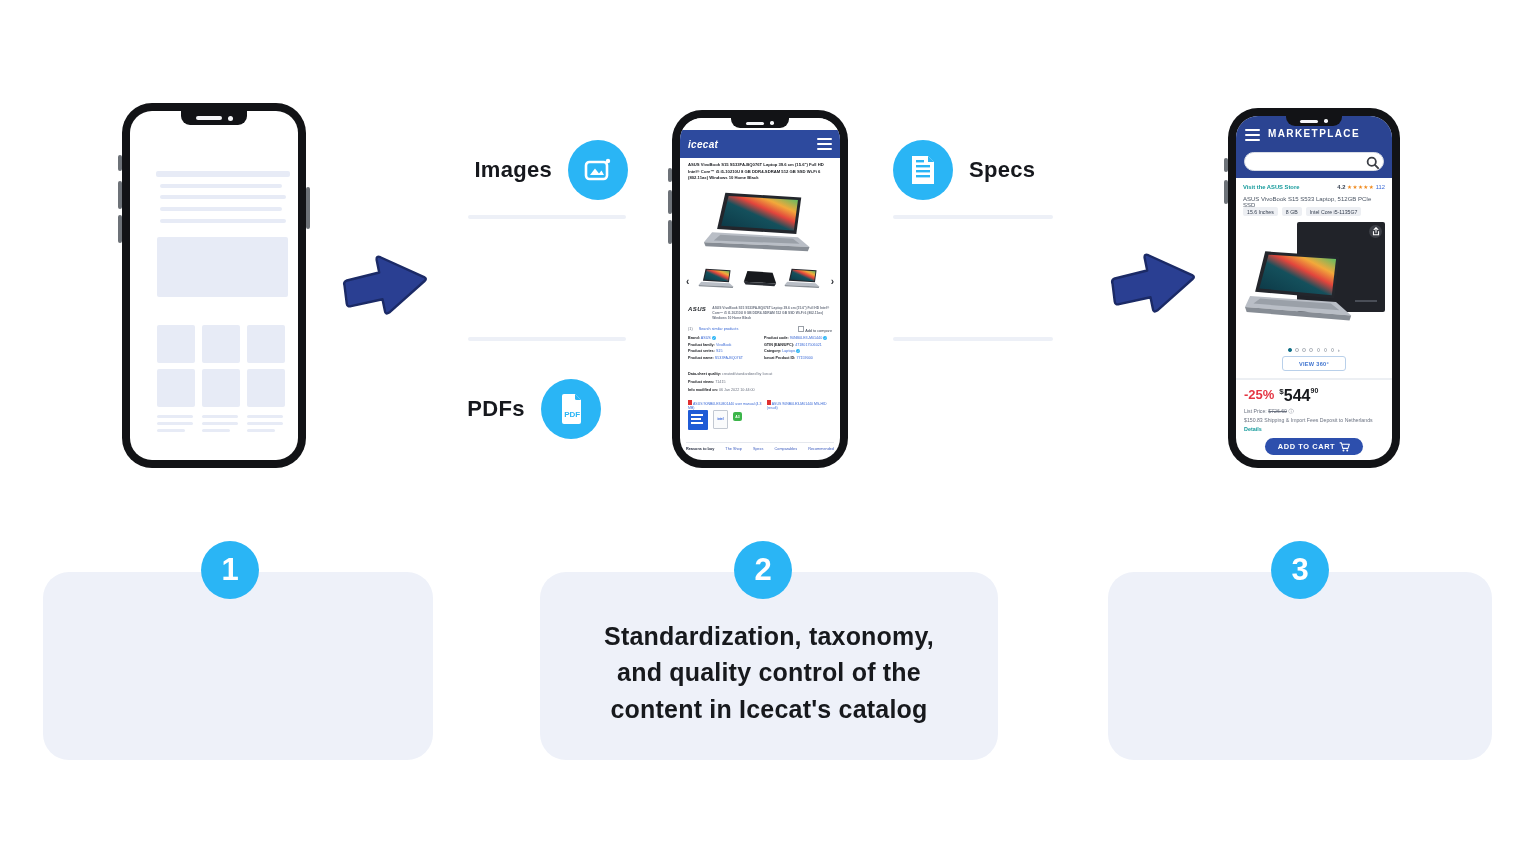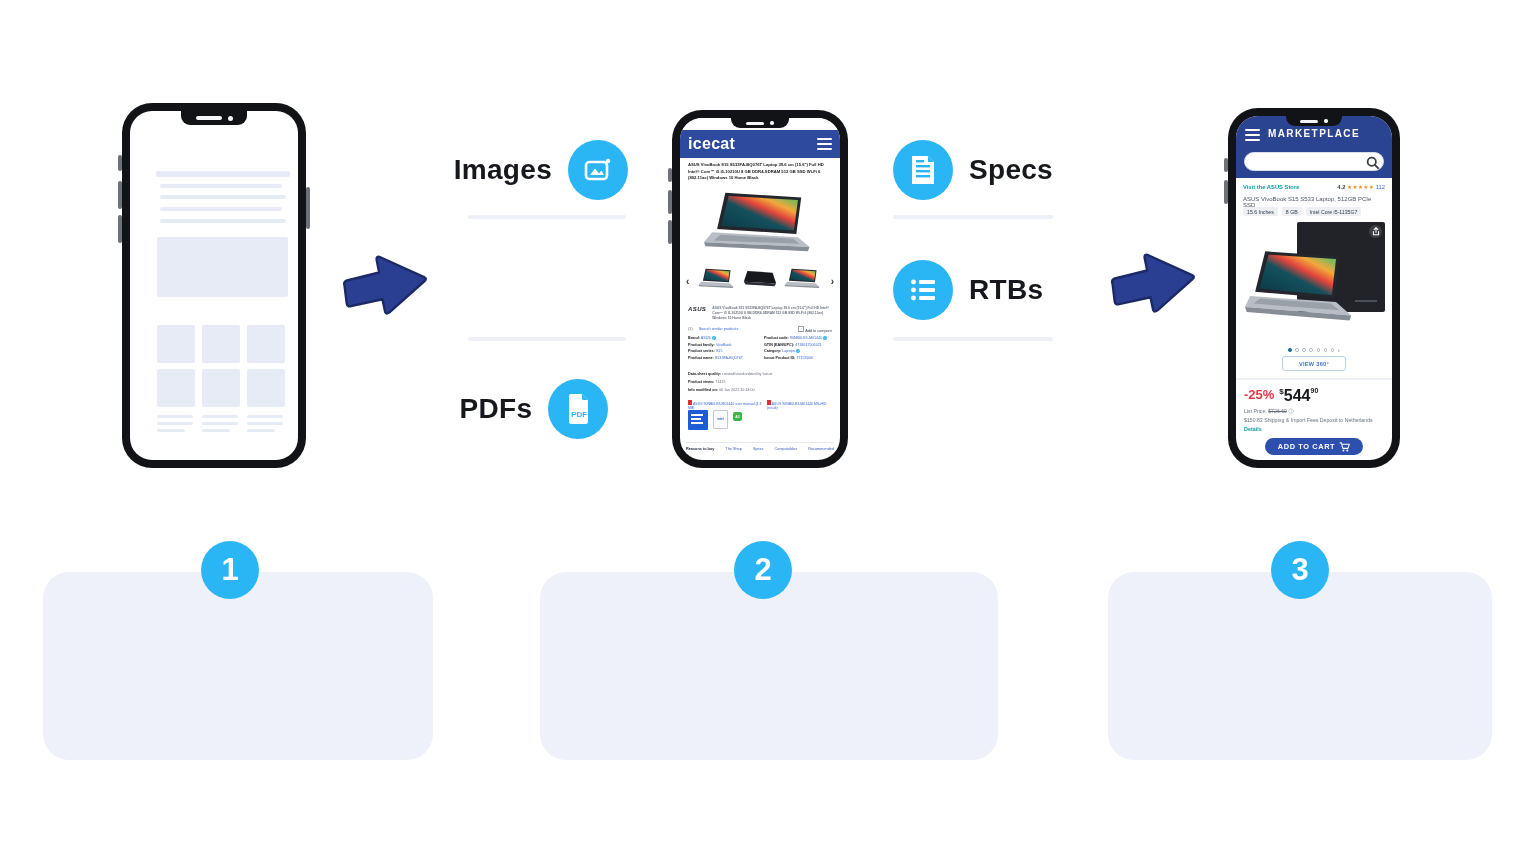--- a/index.html
+++ b/index.html
@@ -10,31 +10,31 @@
   .screen{position:absolute;inset:8px;background:#fff;border-radius:22px;overflow:hidden;}
   .sbtn{position:absolute;width:4px;background:#6d7278;border-radius:2px;}
   .notch{position:absolute;top:0;left:50%;transform:translateX(-50%);background:#121316;
          border-radius:0 0 9px 9px;display:flex;align-items:center;justify-content:center;gap:6px;}
   .speaker{display:block;width:26px;height:4px;border-radius:2px;background:#f5f6f8;}
   .cam{display:block;width:5px;height:5px;border-radius:50%;background:#f5f6f8;}
   
   .wf{position:absolute;background:#e7ebf6;border-radius:2px;}
   
   .feat{position:absolute;display:flex;align-items:center;gap:16px;height:62px;}
-  .feat-label{font-size:28px;font-weight:800;letter-spacing:.3px;color:#16181d;}
+  .feat-label{font-size:22px;font-weight:800;letter-spacing:.3px;color:#16181d;}
   .feat-icon{width:60px;height:60px;border-radius:50%;background:#2ab5f5;display:flex;
              align-items:center;justify-content:center;color:#fff;flex:0 0 auto;}
   .feat-div{position:absolute;height:4px;background:#edf0f7;border-radius:2px;}
   
   .arrow{position:absolute;}
   
   .ic-top{position:absolute;top:0;left:0;right:0;height:12px;background:#fff;}
   .ic-head{position:absolute;top:12px;left:0;right:0;height:28px;background:#2d4a9e;
            display:flex;align-items:center;justify-content:space-between;padding:0 8px;box-sizing:border-box;}
-  .ic-logo{color:#fff;font-size:16px;font-weight:800;letter-spacing:.3px;}
+  .ic-logo{color:#fff;font-size:10px;font-weight:800;letter-spacing:.3px;font-style:italic;}
   .burger{display:flex;flex-direction:column;gap:2.5px;}
   .burger i{display:block;width:15px;height:2.4px;background:#fff;border-radius:2px;}
   .ic-title{position:absolute;top:44px;left:8px;right:8px;font-size:4.2px;font-weight:700;
             line-height:1.55;color:#16181d;}
   .ic-hero{position:absolute;top:72px;left:0;right:0;height:68px;display:flex;align-items:center;justify-content:center;}
   .ic-car{position:absolute;top:142px;left:4px;right:4px;height:42px;display:flex;align-items:center;
           justify-content:space-between;}
   .car-arrow{font-size:10px;font-weight:700;color:#2a2d33;padding:0 2px;}
   .ic-brandrow{position:absolute;top:188px;left:8px;right:8px;display:flex;gap:6px;align-items:flex-start;}
   .asus-word{font-size:6px;font-weight:800;font-style:italic;letter-spacing:.4px;color:#1e2126;}
@@ -290,33 +290,20 @@
           <path d="M19,2 L25,8 L19,8 Z" fill="#2ab5f5"></path>
           <rect x="7" y="11" width="14" height="2.4" fill="#2ab5f5"></rect>
           <rect x="7" y="16" width="14" height="2.4" fill="#2ab5f5"></rect>
           <rect x="7" y="21" width="14" height="2.4" fill="#2ab5f5"></rect>
           <rect x="7" y="6" width="8" height="2.4" fill="#2ab5f5"></rect>
         </svg>
     </span>
     <span class="feat-label">Specs</span>
   </div>
   <div class="feat-div" style="left:893px;top:215px;width:160px;"></div>
-  <div class="feat" style="left:893px;top:259px;width:200px;">
-    <span class="feat-icon">
-      <svg width="28" height="28" viewBox="0 0 28 28">
-          <circle cx="4.5" cy="6" r="2.4" fill="#fff"></circle>
-          <rect x="10" y="4" width="16" height="4" rx="1" fill="#fff"></rect>
-          <circle cx="4.5" cy="14" r="2.4" fill="#fff"></circle>
-          <rect x="10" y="12" width="16" height="4" rx="1" fill="#fff"></rect>
-          <circle cx="4.5" cy="22" r="2.4" fill="#fff"></circle>
-          <rect x="10" y="20" width="16" height="4" rx="1" fill="#fff"></rect>
-        </svg>
-    </span>
-    <span class="feat-label">RTBs</span>
-  </div>
   <div class="feat-div" style="left:893px;top:337px;width:160px;"></div>
 
   <svg class="arrow" style="left:1106px;top:248px;" width="92" height="74" viewBox="0 0 92 74">
     <path d="M7,31 Q6,27 10,26 L43,22 L42,9 Q42,5 46,7 L87,32 Q90,34 87,36 L48,63 Q44,65 44,61 L43,49 L11,52 Q7,52.5 7,49 Z" fill="#2a3f92" stroke="#1b2a66" stroke-width="2.4" stroke-linejoin="round" transform="rotate(-7 46 37)"></path>
   </svg>
 
   <div class="phone" style="left:1228px;top:108px;width:172px;height:360px;">
     <span class="sbtn" style="left:-4px;top:50px;height:14px;"></span>
     <span class="sbtn" style="left:-4px;top:72px;height:24px;"></span>
     <div class="screen">
@@ -410,17 +397,20 @@
           </svg>
       </div>
     </div>
   </div>
 
   <div class="card" style="left:43px;top:572px;width:390px;height:188px;"></div>
   <div class="badge" style="left:201px;top:541px;">1</div>
 
   <div class="card" style="left:540px;top:572px;width:458px;height:188px;"></div>
   <div class="badge" style="left:734px;top:541px;">2</div>
+  <div class="step-text" style="left:540px;width:458px;top:618px;">Standardization, taxonomy,
+and quality control of the
+content in Icecat's catalog</div>
 
   <div class="card" style="left:1108px;top:572px;width:384px;height:188px;"></div>
   <div class="badge" style="left:1271px;top:541px;">3</div>
 
 </div>
 
 </body></html>

